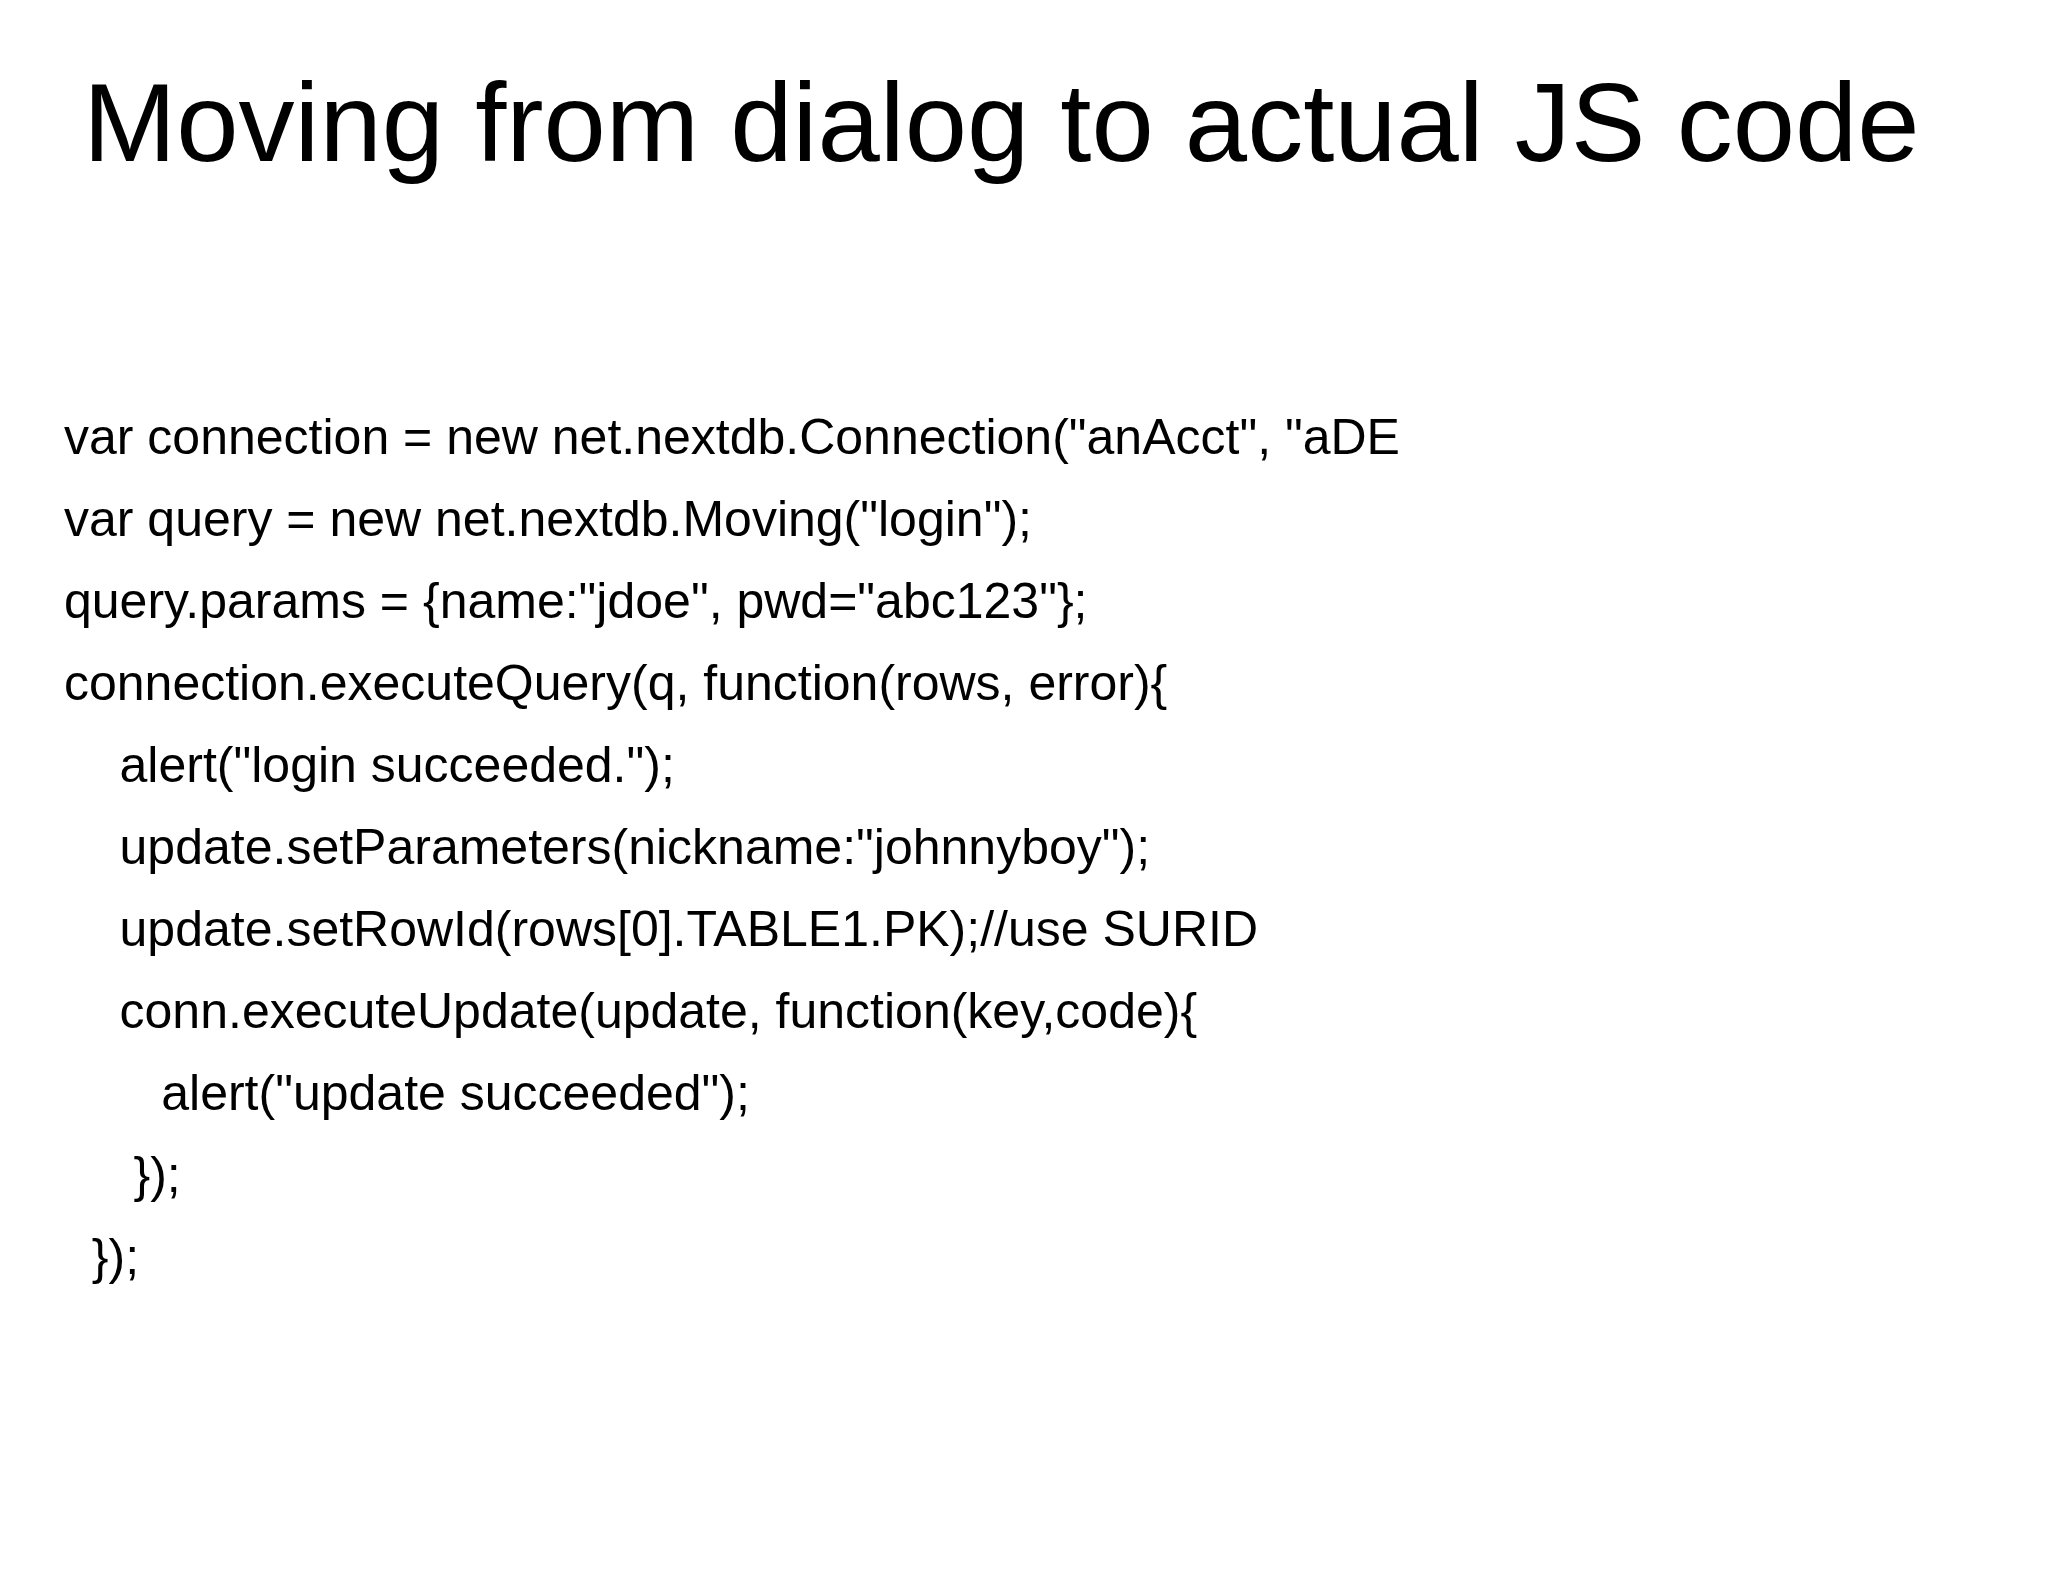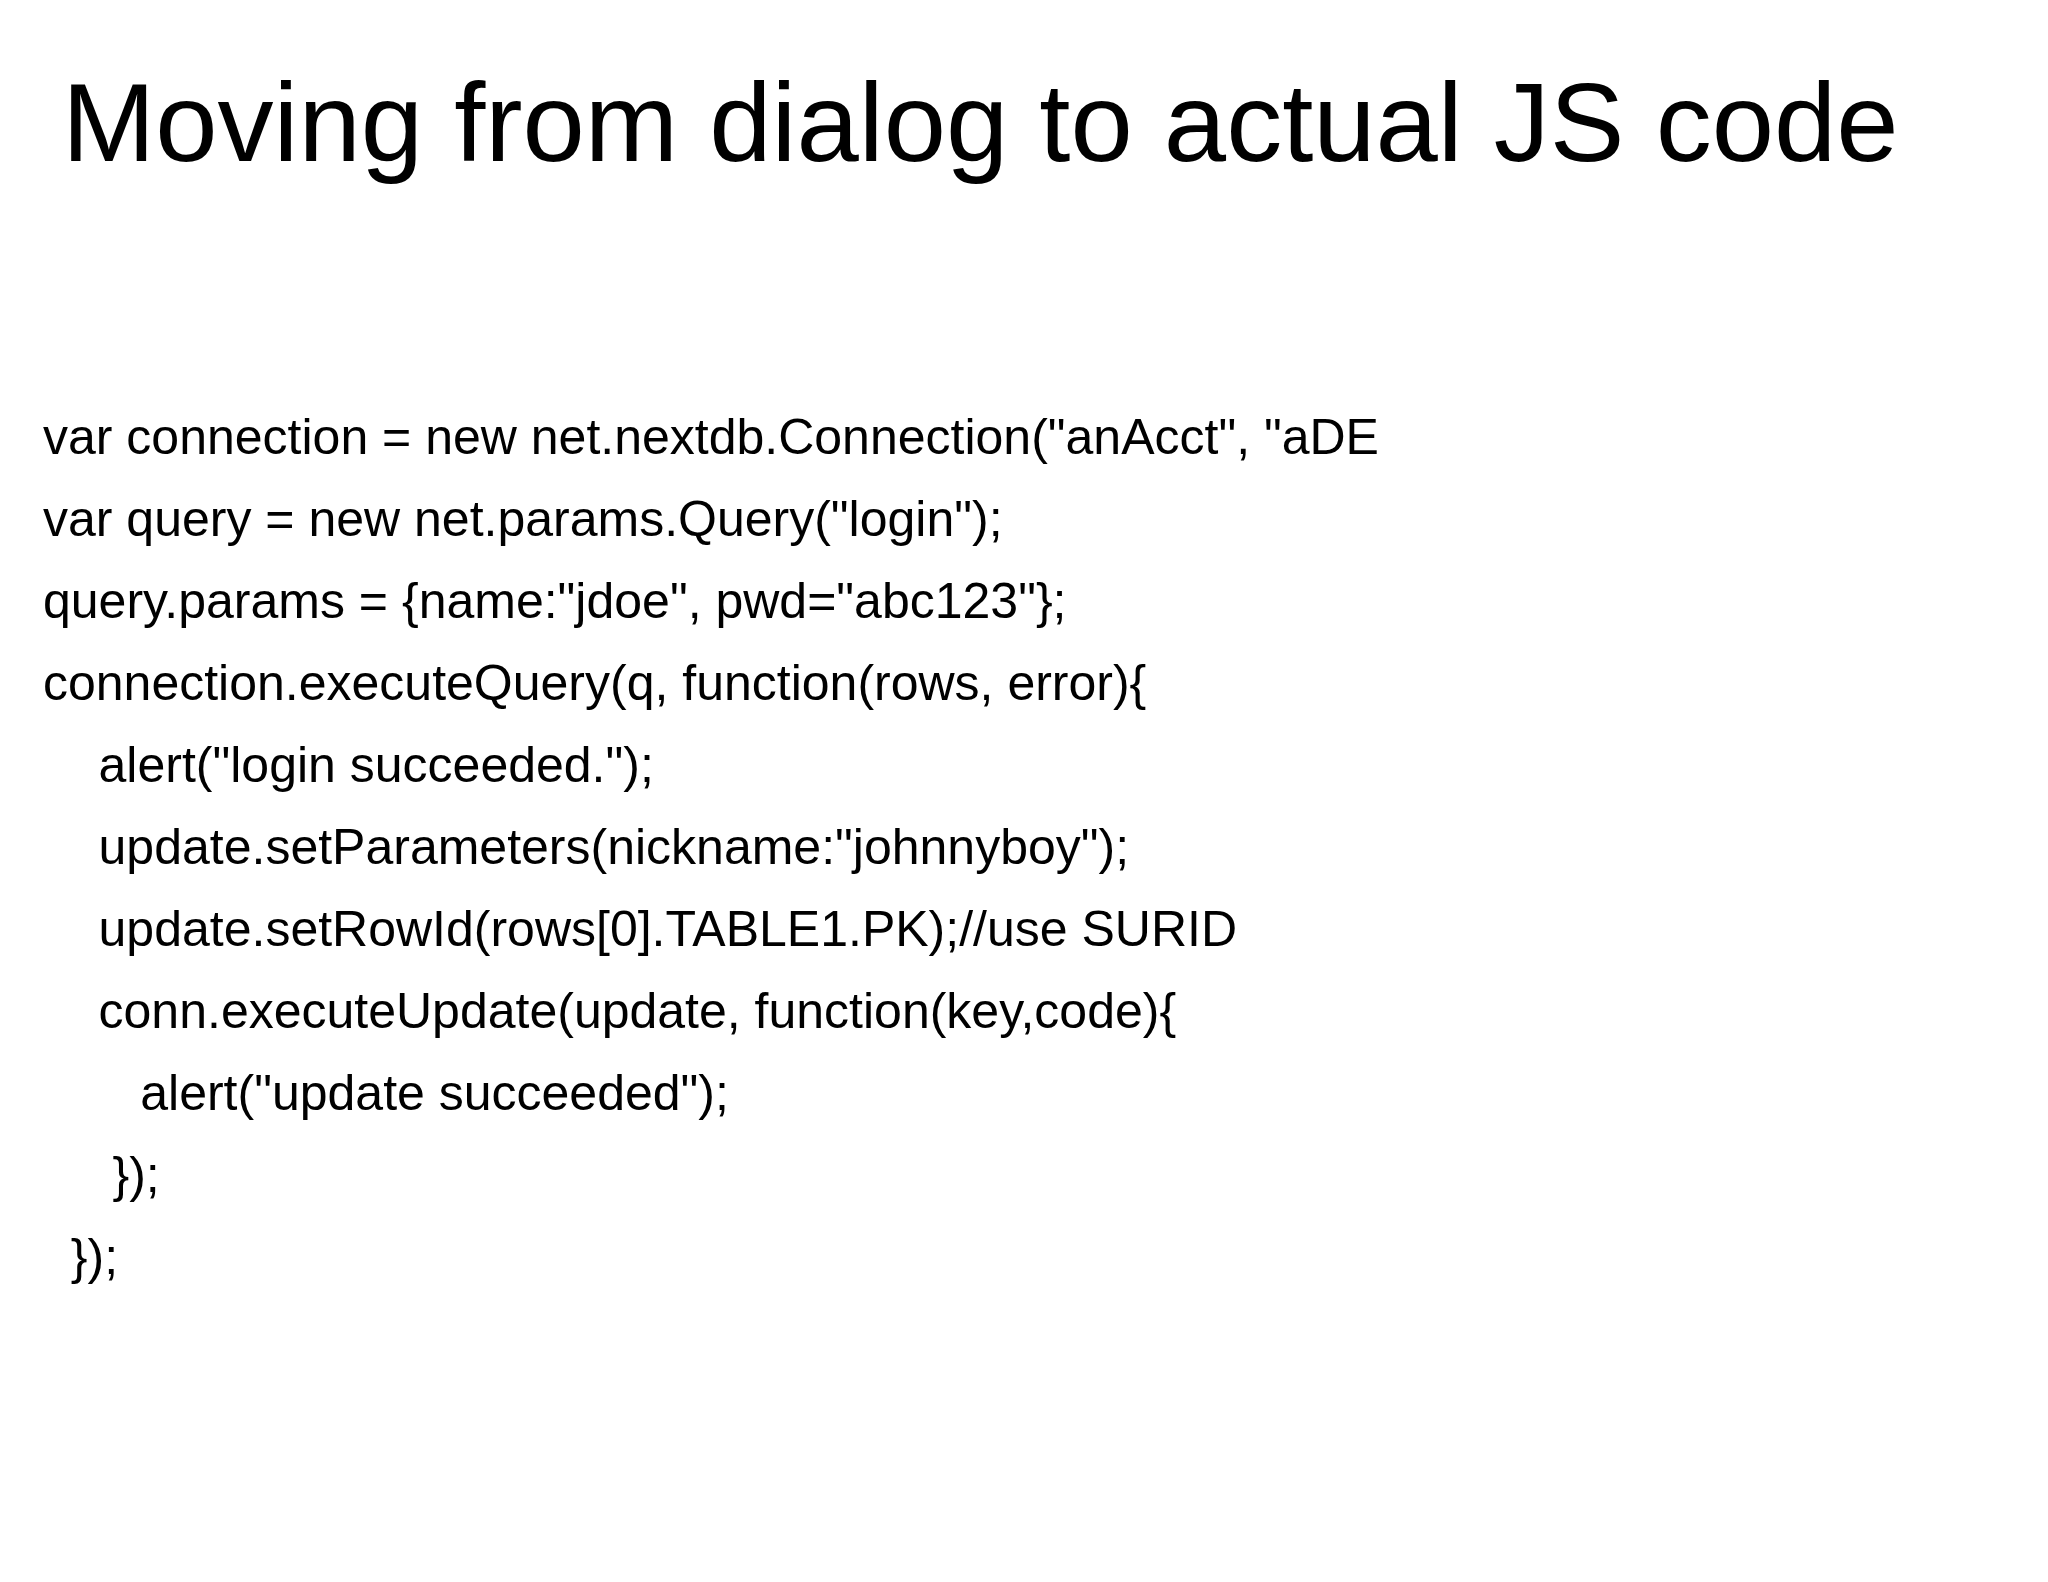--- a/index.html
+++ b/index.html
@@ -10,20 +10,21 @@
     width: 2048px;
     height: 1582px;
     background: #ffffff;
     position: relative;
     overflow: hidden;
     font-family: "Liberation Sans", sans-serif;
   }
   .slide {
     position: absolute;
     inset: 0;
+    margin-left: 21px;
   }
   .slide-title {
     position: absolute;
     left: 62px;
     top: 56px;
     margin: 0;
     font-family: "Liberation Sans", sans-serif;
     font-weight: 400;
     font-size: 112px;
     line-height: 1.2;
@@ -45,21 +46,21 @@
     white-space: pre;
   }
 </style>
 </head>
 <body>
 
 <div class="slide">
   <h1 class="slide-title">Moving from dialog to actual JS code</h1>
   <div class="code-block" id="code-block">
       <div class="code-line">var connection = new net.nextdb.Connection("anAcct", "aDE</div>
-      <div class="code-line">var query = new net.params.Query("login");</div>
+      <div class="code-line">var query = new net.nextdb.Moving("login");</div>
       <div class="code-line">query.params = {name:"jdoe", pwd="abc123"};</div>
       <div class="code-line">connection.executeQuery(q, function(rows, error){</div>
       <div class="code-line">    alert("login succeeded.");</div>
       <div class="code-line">    update.setParameters(nickname:"johnnyboy");</div>
       <div class="code-line">    update.setRowId(rows[0].TABLE1.PK);//use SURID</div>
       <div class="code-line">    conn.executeUpdate(update, function(key,code){</div>
       <div class="code-line">       alert("update succeeded");</div>
       <div class="code-line">     });</div>
       <div class="code-line">  });</div>
     </div>

